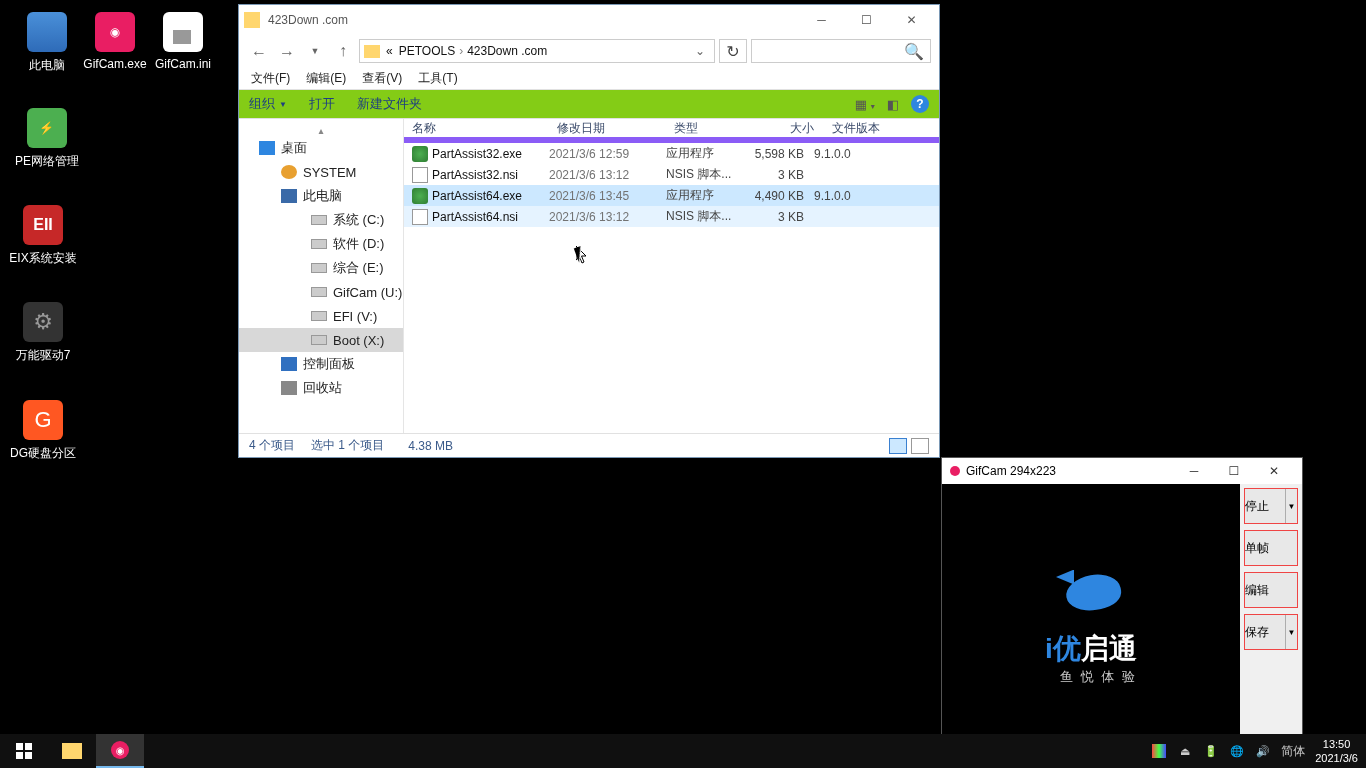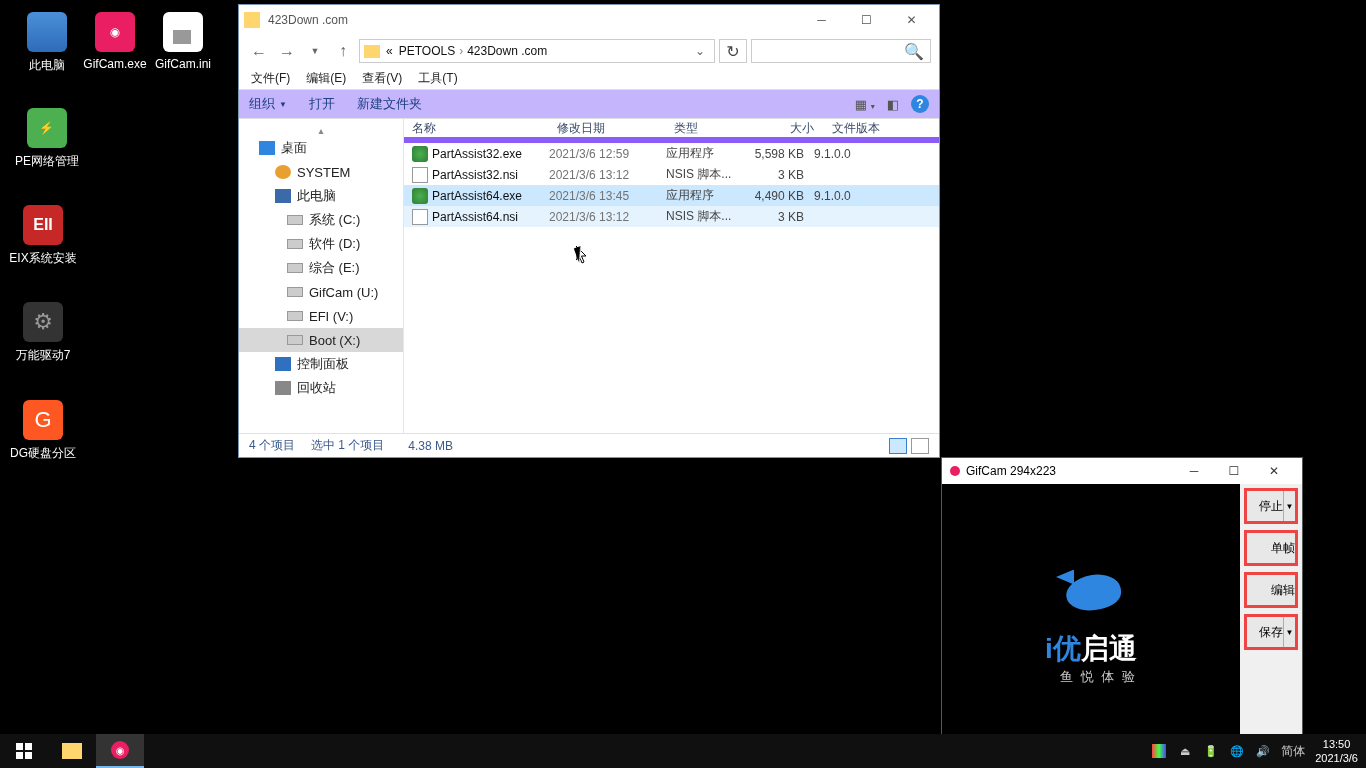--- a/index.html
+++ b/index.html
@@ -30,29 +30,29 @@
 .addr-bar { flex: 1; height: 24px; border: 1px solid #ccc; display: flex; align-items: center; padding: 0 4px; font-size: 12px; color: #111; background: #fff; }
 .addr-bar .folder-ic { width: 16px; height: 13px; background: #ffd66e; margin-right: 6px; }
 .addr-bar .sep { margin: 0 4px; color: #888; }
 .addr-drop { width: 20px; display: flex; justify-content: center; color: #666; margin-left: auto; }
 .refresh-btn { width: 28px; height: 24px; border: 1px solid #ccc; display: flex; align-items: center; justify-content: center; color: #444; cursor: pointer; }
 .search-box { width: 180px; height: 24px; border: 1px solid #ccc; display: flex; align-items: center; justify-content: flex-end; padding: 0 6px; color: #666; }
 
 .menubar { height: 22px; display: flex; align-items: center; padding: 0 8px; font-size: 12px; color: #222; gap: 8px; }
 .menubar span { padding: 2px 4px; cursor: pointer; }
 
-.toolbar { height: 30px; background: #c4b5fd; border-top: 1px solid #e1e1e1; border-bottom: 1px solid #e1e1e1; display: flex; align-items: center; padding: 0 10px; font-size: 13px; color: #1e3f80; }
+.toolbar { height: 30px; background: #84cc16; border-top: 1px solid #e1e1e1; border-bottom: 1px solid #e1e1e1; display: flex; align-items: center; padding: 0 10px; font-size: 13px; color: #1e3f80; }
 .toolbar .tb-item { margin-right: 22px; cursor: pointer; display: flex; align-items: center; gap: 4px; }
 .toolbar .right { margin-left: auto; display: flex; align-items: center; gap: 12px; color: #555; }
 
 .body-split { flex: 1; display: flex; overflow: hidden; }
 .nav-pane { width: 165px; border-right: 1px solid #e5e5e5; padding-top: 6px; font-size: 13px; color: #222; overflow: hidden; }
 .nav-node { display: flex; align-items: center; height: 24px; padding-left: 20px; cursor: pointer; }
-.nav-node.l2 { padding-left: 36px; }
-.nav-node.l3 { padding-left: 48px; }
+.nav-node.l2 { padding-left: 36px; margin-left: 6px; }
+.nav-node.l3 { padding-left: 72px; }
 .nav-node.sel { background: #d8d8d8; }
 .nav-ic { width: 16px; height: 14px; margin-right: 6px; display: inline-block; }
 .nav-ic.desktop { background: #2e86e0; }
 .nav-ic.user { background: #e8a030; border-radius: 50%; }
 .nav-ic.pc { background: #3a6aa8; }
 .nav-ic.drive { background: #ccc; border: 1px solid #999; height: 10px; }
 .nav-ic.cp { background: #3070c0; }
 .nav-ic.bin { background: #888; }
 
 .file-pane { flex: 1; display: flex; flex-direction: column; }
@@ -90,21 +90,21 @@
 .gc-body { display: flex; height: calc(100% - 26px); }
 .gc-capture { flex: 1; background: #000; position: relative; display: flex; align-items: center; justify-content: center; }
 .gc-logo { text-align: center; color: #fff; }
 .gc-fish { width: 70px; height: 55px; margin: 0 auto 10px; position: relative; }
 .gc-fish::before { content: ''; position: absolute; left: 10px; top: 10px; width: 55px; height: 35px; background: #2e86e0; border-radius: 60% 60% 50% 60%; transform: rotate(-10deg); }
 .gc-fish::after { content: ''; position: absolute; left: 0; top: 5px; width: 18px; height: 15px; background: #2e86e0; clip-path: polygon(0 50%, 100% 0, 100% 100%); }
 .gc-text1 { font-size: 28px; font-weight: bold; }
 .gc-text1 .b { color: #2e86e0; }
 .gc-text2 { font-size: 13px; color: #ccc; text-align: right; letter-spacing: 2px; }
 .gc-side { width: 62px; background: #f0f0f0; padding: 4px; display: flex; flex-direction: column; gap: 6px; }
-.gc-sbtn { height: 36px; background: #e8e8e8; border: 3px solid #ef4444; font-size: 12px; display: flex; align-items: center; justify-content: flex-end; cursor: pointer; position: relative; }
+.gc-sbtn { height: 36px; background: #e8e8e8; border: 1px solid #ef4444; font-size: 12px; display: flex; align-items: center; justify-content: flex-start; cursor: pointer; position: relative; }
 .gc-sbtn.wdrop { padding-right: 12px; }
 .gc-sbtn .drop { position: absolute; right: 0; top: 0; bottom: 0; width: 12px; border-left: 1px solid #adadad; display: flex; align-items: center; justify-content: center; font-size: 8px; }
 
 
 .taskbar { position: absolute; left: 0; bottom: 0; width: 100%; height: 34px; background: #101010; display: flex; align-items: center; }
 .start-btn { width: 48px; height: 34px; display: flex; align-items: center; justify-content: center; color: #fff; cursor: pointer; }
 .start-btn svg { width: 16px; height: 16px; }
 .tb-item2 { width: 48px; height: 34px; display: flex; align-items: center; justify-content: center; cursor: pointer; }
 .tb-item2.active { background: #333; border-bottom: 2px solid #76b9ed; }
 .tb-tray { margin-left: auto; display: flex; align-items: center; color: #fff; font-size: 11px; padding-right: 8px; gap: 10px; }

